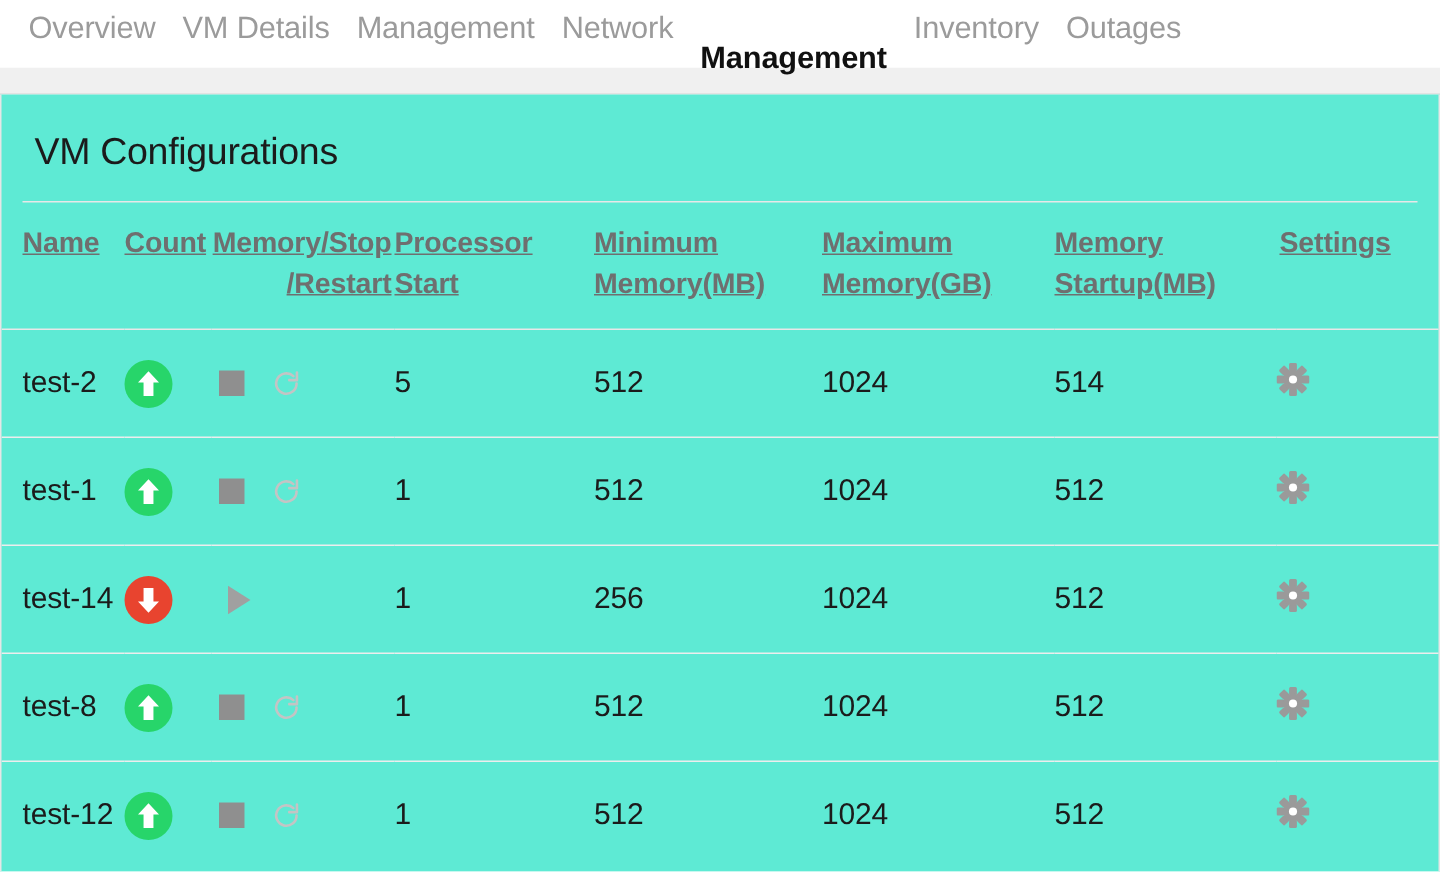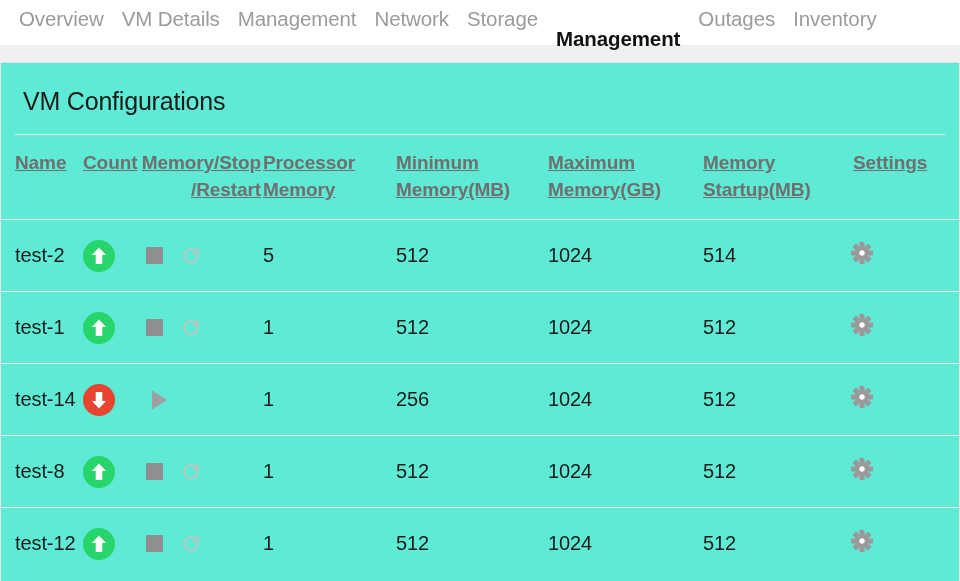--- a/index.html
+++ b/index.html
@@ -177,24 +177,23 @@
 </head>
 <body>
 
 <div class="page">
 
   <div class="tabbar">
       <div class="tab"><span>Overview</span></div>
       <div class="tab"><span>VM Details</span></div>
       <div class="tab"><span>Management</span></div>
       <div class="tab"><span>Network</span></div>
-      <div class="tab"><span>Storage</span></div>
       <div class="tab active"><span>Management</span><span class="tab-underline"></span></div>
+      <div class="tab"><span>Inventory</span></div>
       <div class="tab"><span>Outages</span></div>
-      <div class="tab"><span>Inventory</span></div>
     </div>
   <div class="tab-strip-gap"></div>
 
   <div class="card">
     <div class="card-title">VM Configurations</div>
     <div class="card-rule"></div>
 
     <table class="vmtable">
       <colgroup>
         <col class="c-name">
@@ -204,21 +203,21 @@
         <col class="c-minmem">
           <col class="c-maxmem">
           <col class="c-startmem">
           <col class="c-settings">
       </colgroup>
       <thead>
         <tr>
           <th class="th-name">Name</th>
           <th>Count</th>
           <th class="th-actions"><span>Memory/Stop</span><br><span>/Restart</span></th>
-          <th>Processor Memory</th>
+          <th>Processor Start</th>
           <th>Minimum Memory(MB)</th>
           <th>Maximum Memory(GB)</th>
           <th>Memory Startup(MB)</th>
           <th class="th-settings">Settings</th>
         </tr>
       </thead>
       <tbody id="table-body">
           <tr>
             <td class="td-name">test-2</td>
             <td class="td-state"><span class="state-badge running"><svg width="32" height="32" viewBox="0 0 32 32">

